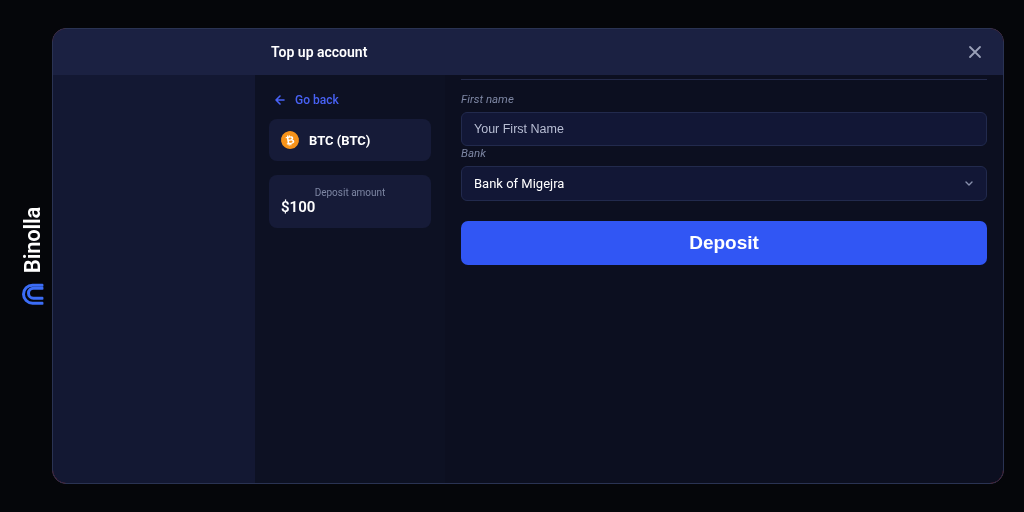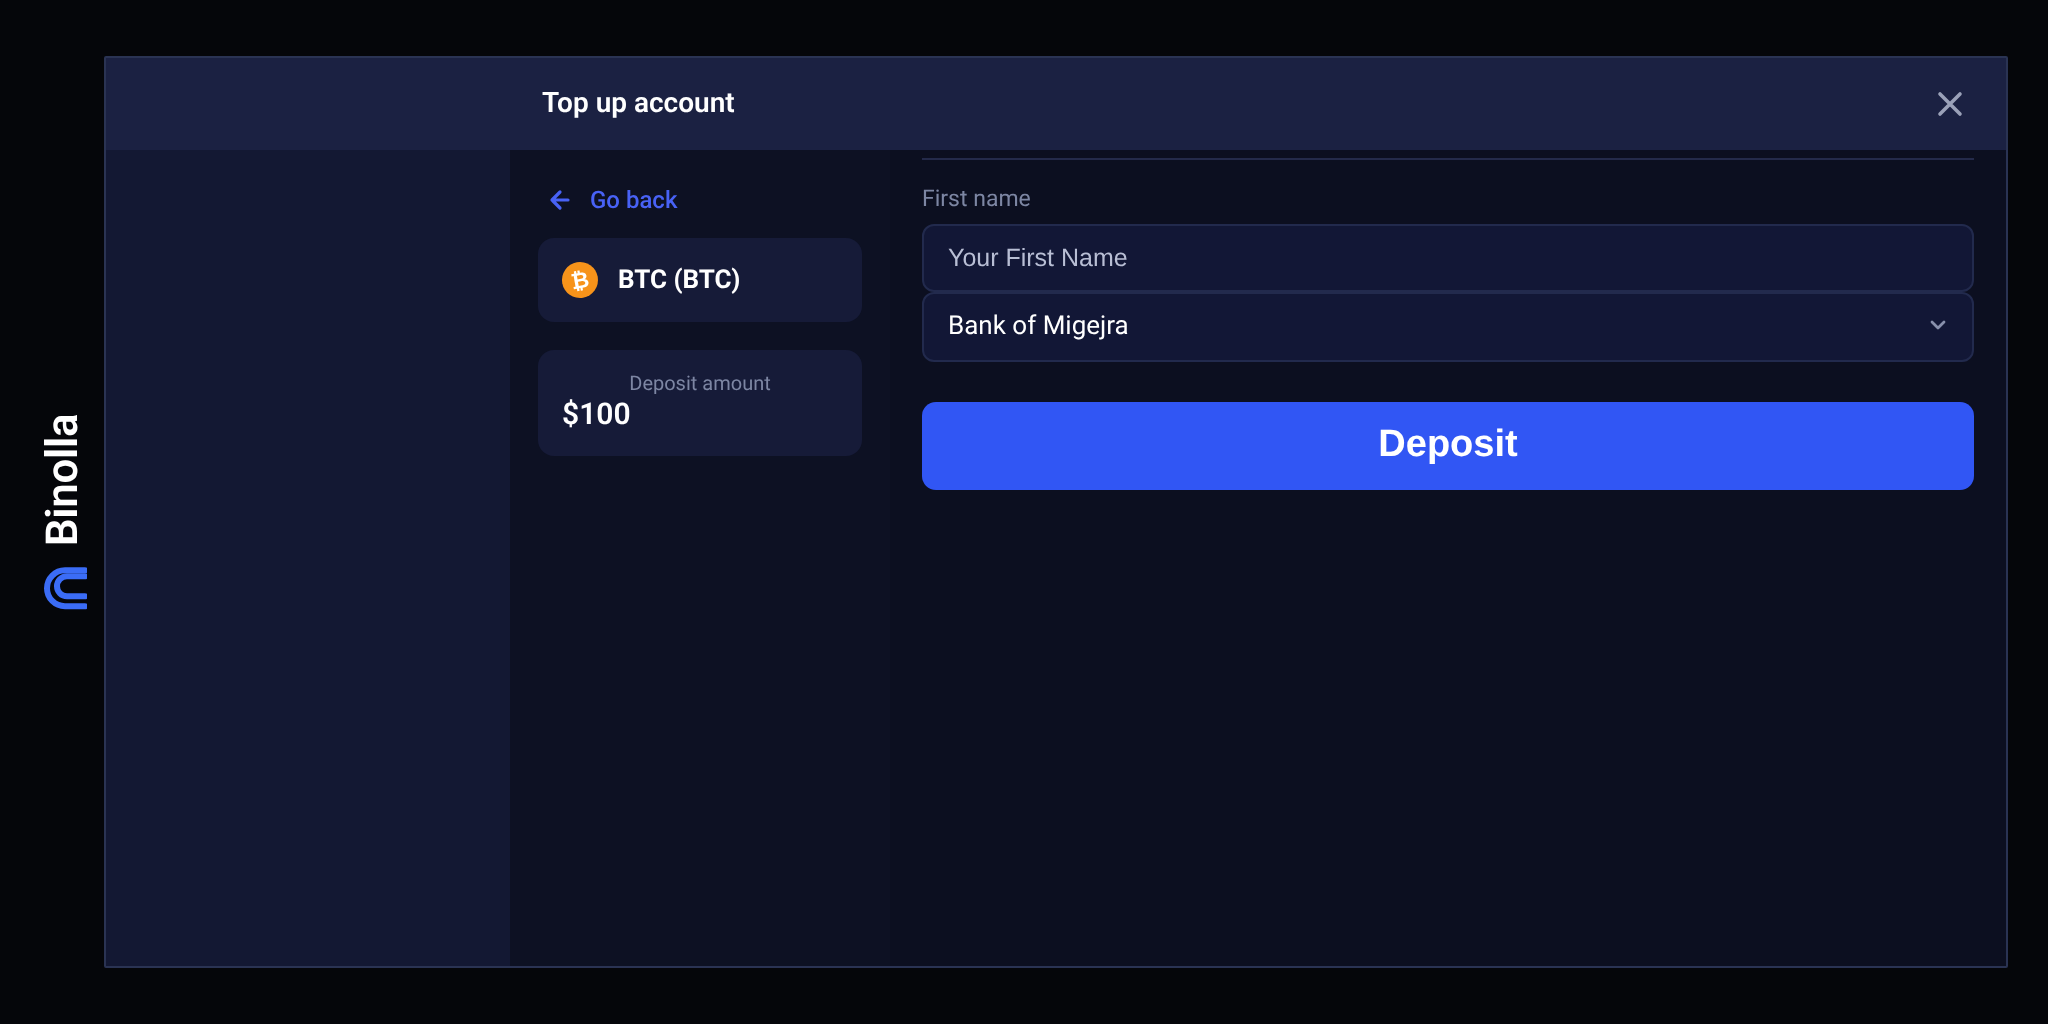--- a/index.html
+++ b/index.html
@@ -30,21 +30,21 @@
   }
   .brand-text { color: #ffffff; letter-spacing: -0.2px; }
 
   .panel {
     position: absolute;
     left: 52px;
     top: 28px;
     right: 20px;
     bottom: 28px;
     border: 1px solid #2a3353;
-    border-radius: 1px;
+    border-radius: 14px;
     display: flex;
     overflow: hidden;
     background: #ef4444;
   }
   .col-left {
     width: 202px;
     background: #131833;
   }
   .col-mid {
     width: 190px;
@@ -141,20 +141,21 @@
   .divider {
     height: 1px;
     background: #242a4a;
     margin-bottom: 12px;
     margin-top: -12px;
   }
   .field-label {
     font-size: 11.5px;
     color: #7d86a3;
     margin-bottom: 6px;
+    font-style: italic;
   }
   .text-input {
     width: 100%;
     background: #121736;
     border: 1px solid #222a4d;
     border-radius: 6px;
     padding: 9px 12px;
     font-size: 12.5px;
     color: #e8eaf0;
     outline: none;
@@ -239,20 +240,21 @@
     </div>
   </div>
 
   <div class="col-right">
     <div class="right-content">
       <div class="divider"></div>
 
       <div class="field-label">First name</div>
       <input class="text-input" type="text" placeholder="Your First Name" style="">
 
+      <div class="field-label">Bank</div>
       <div class="select">
         <span>Bank of Migejra</span>
         <span class="chev">
           <svg viewBox="0 0 10 10">
               <path d="M2 4 L5 7 L8 4" stroke="currentColor" stroke-width="1.4" fill="none" stroke-linecap="round" stroke-linejoin="round"></path>
             </svg>
         </span>
       </div>
 
       <button class="deposit-btn">Deposit</button>

